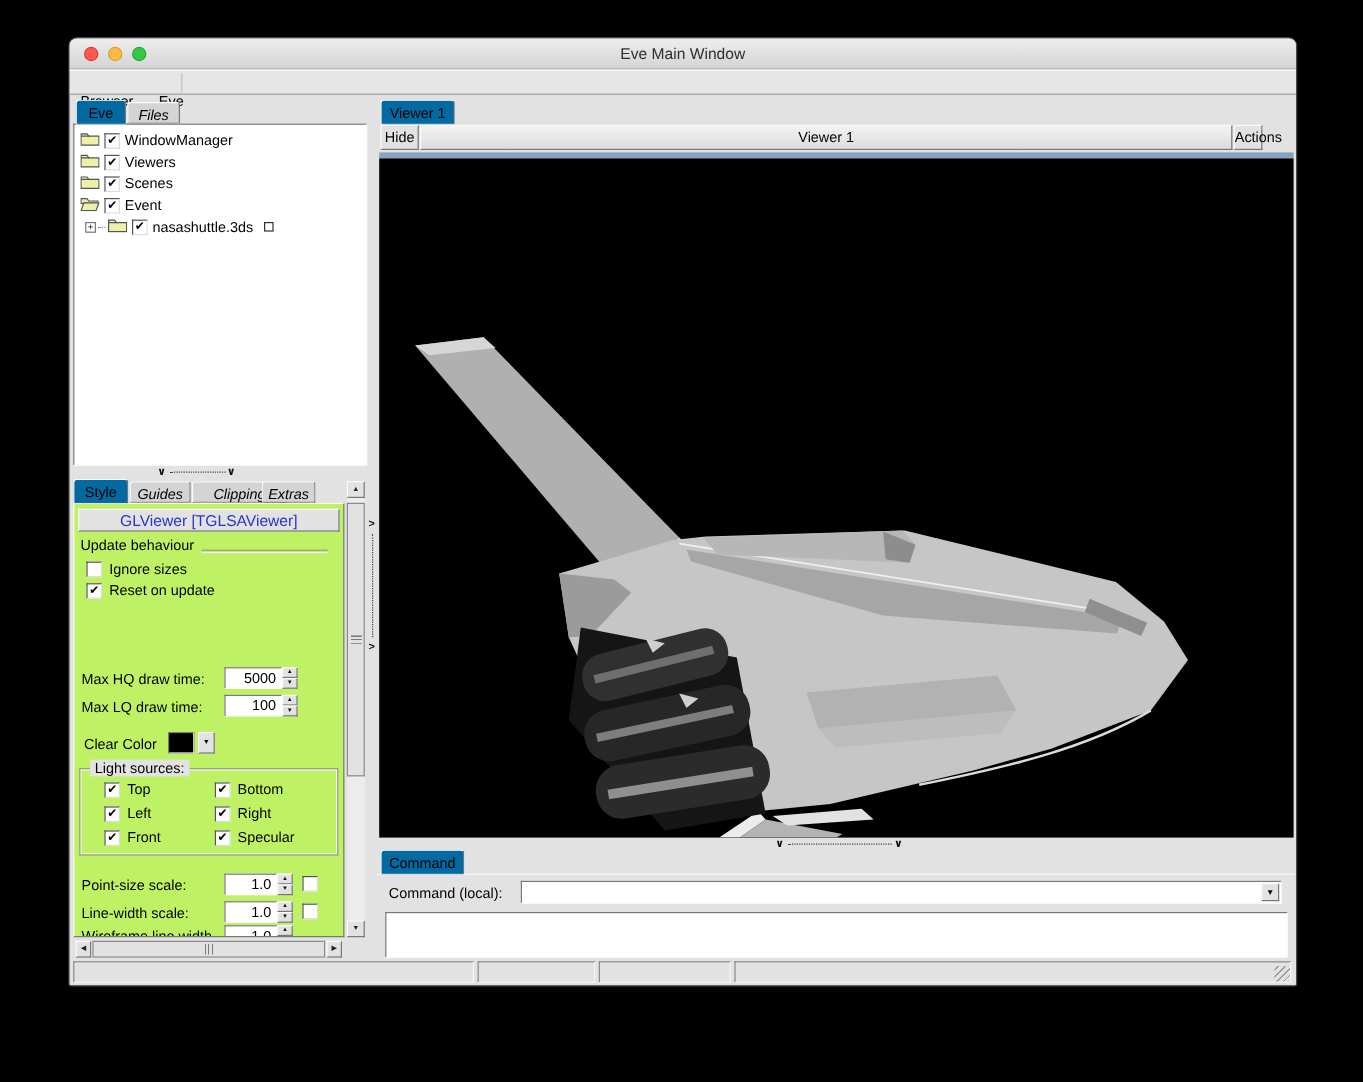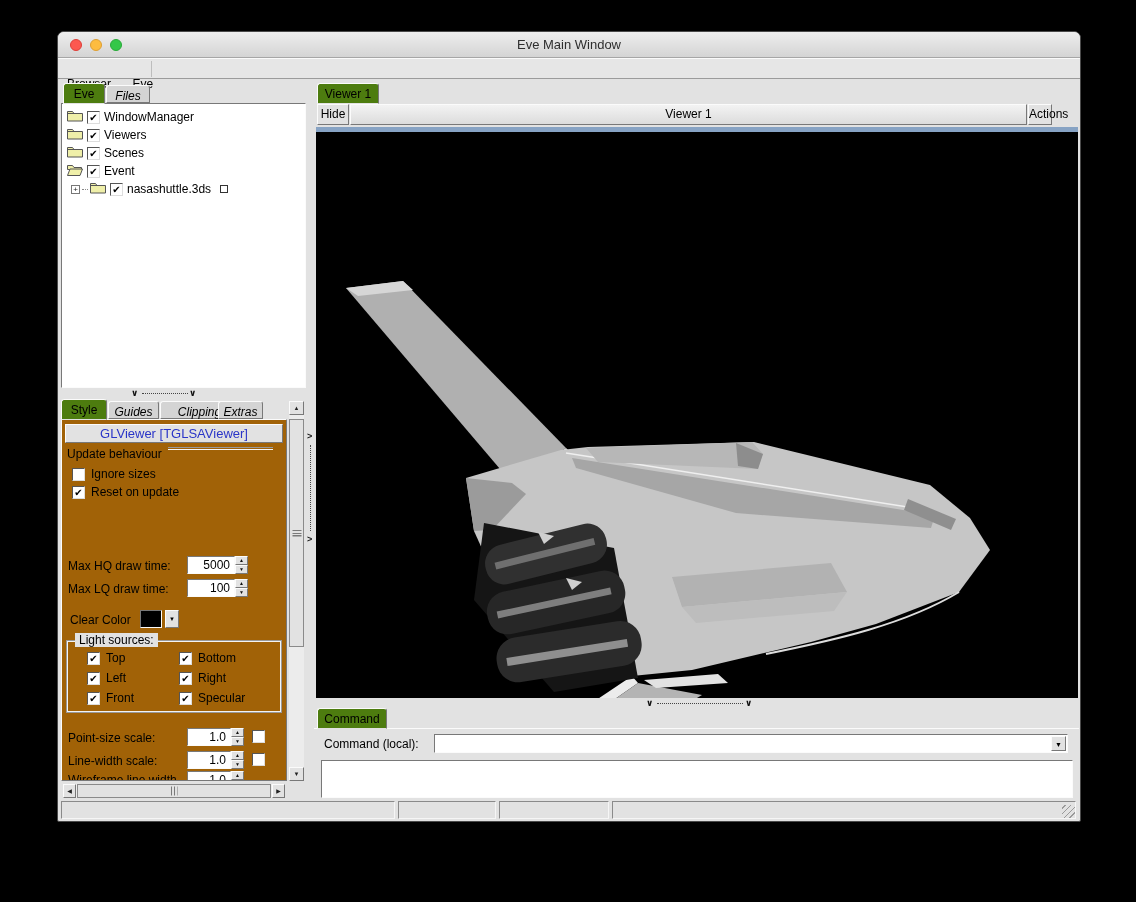--- a/index.html
+++ b/index.html
@@ -27,42 +27,42 @@
     border-top:1px solid #fafafa;border-bottom:1px solid #9b9b9b;box-sizing:border-box;}
   .menu-item{display:inline-block;height:19px;line-height:19px;padding:16px 9px;cursor:default;}
   .u{text-decoration:underline;}
   .menu-div{left:93px;top:2px;width:1px;height:16px;background:#bdbdbd;}
   
   .raised{border:1px solid;border-color:#fbfbfb #787878 #787878 #fbfbfb;background:#e2e2e2;box-sizing:border-box;}
   .sunken{border:1px solid;border-color:#787878 #fbfbfb #fbfbfb #787878;box-sizing:border-box;}
   .btn{font-size:12px;text-align:center;cursor:default;}
   
   .tab{height:21px;line-height:20px;text-align:center;font-size:12px;box-sizing:border-box;
-    background:#4d7c0f;border:1px solid;border-color:#fbfbfb #787878 #e2e2e2 #fbfbfb;
+    background:#0369a1;border:1px solid;border-color:#fbfbfb #787878 #e2e2e2 #fbfbfb;
     border-radius:3px 3px 0 0;z-index:3;cursor:default;}
   .tab.inactive{height:18px;margin-top:2px;background:#d4d4d4;border-bottom:1px solid #787878;z-index:1;font-style:italic;}
   
   .tree{background:#fff;}
   .tree-row{display:flex;align-items:center;height:18px;padding-left:5px;gap:4px;cursor:default;}
   .cb{width:13px;height:13px;background:#fff;border:1px solid;border-color:#555 #ddd #ddd #555;
     box-sizing:border-box;font-size:10px;line-height:11px;text-align:center;color:#000;flex:0 0 auto;}
   .folder{flex:0 0 auto;display:inline-block;}
   .expand{width:9px;height:9px;background:#fff;border:1px solid #777;box-sizing:border-box;
     font-size:8px;line-height:7px;text-align:center;color:#222;flex:0 0 auto;}
   .dotted-h{border-top:1px dotted #888;height:0;flex:0 0 auto;}
   .rnr-box{width:8px;height:8px;border:1px solid #333;background:#fff;box-sizing:border-box;flex:0 0 auto;margin-left:5px;}
   
   .chev{position:absolute;font-size:9px;font-weight:bold;color:#111;line-height:8px;}
   .dotline-h{position:absolute;border-top:1px dotted #444;height:0;}
   .dotline-v{position:absolute;border-left:1px dotted #444;width:0;}
   
-  .panel{background:#a16207;border:1px solid;border-color:#fbfbfb #787878 #787878 #fbfbfb;
+  .panel{background:#bef264;border:1px solid;border-color:#fbfbfb #787878 #787878 #fbfbfb;
     box-sizing:border-box;overflow:hidden;}
   .glbar{line-height:17px;text-align:center;font-size:13px;}
-  .grouplabel{display:flex;align-items:flex-start;font-size:12px;gap:6px;}
+  .grouplabel{display:flex;align-items:flex-end;font-size:12px;gap:6px;}
   .grouplabel .line{flex:1;border-top:1px solid #999;border-bottom:1px solid #f6f6f6;height:1px;margin-right:8px;}
   .cbrow{display:flex;align-items:center;gap:6px;height:16px;}
   .spin{display:flex;height:18px;}
   .spin .field{background:#fff;border:1px solid;border-color:#787878 #fbfbfb #fbfbfb #787878;
     box-sizing:border-box;text-align:right;padding:0 4px;font-size:12px;line-height:16px;}
   .spin .btns{width:13px;display:flex;flex-direction:column;}
   .spin .btns div{flex:1;font-size:5px;line-height:7px;text-align:center;color:#111;
     border:1px solid;border-color:#fbfbfb #787878 #787878 #fbfbfb;background:#e2e2e2;box-sizing:border-box;}
   .fieldset{border:1px solid #9a9a9a;box-shadow:inset 0 0 0 1px #f4f4f4;}
   .legend{position:absolute;top:-8px;left:8px;background:#e2e2e2;padding:0 4px;font-size:12px;}

